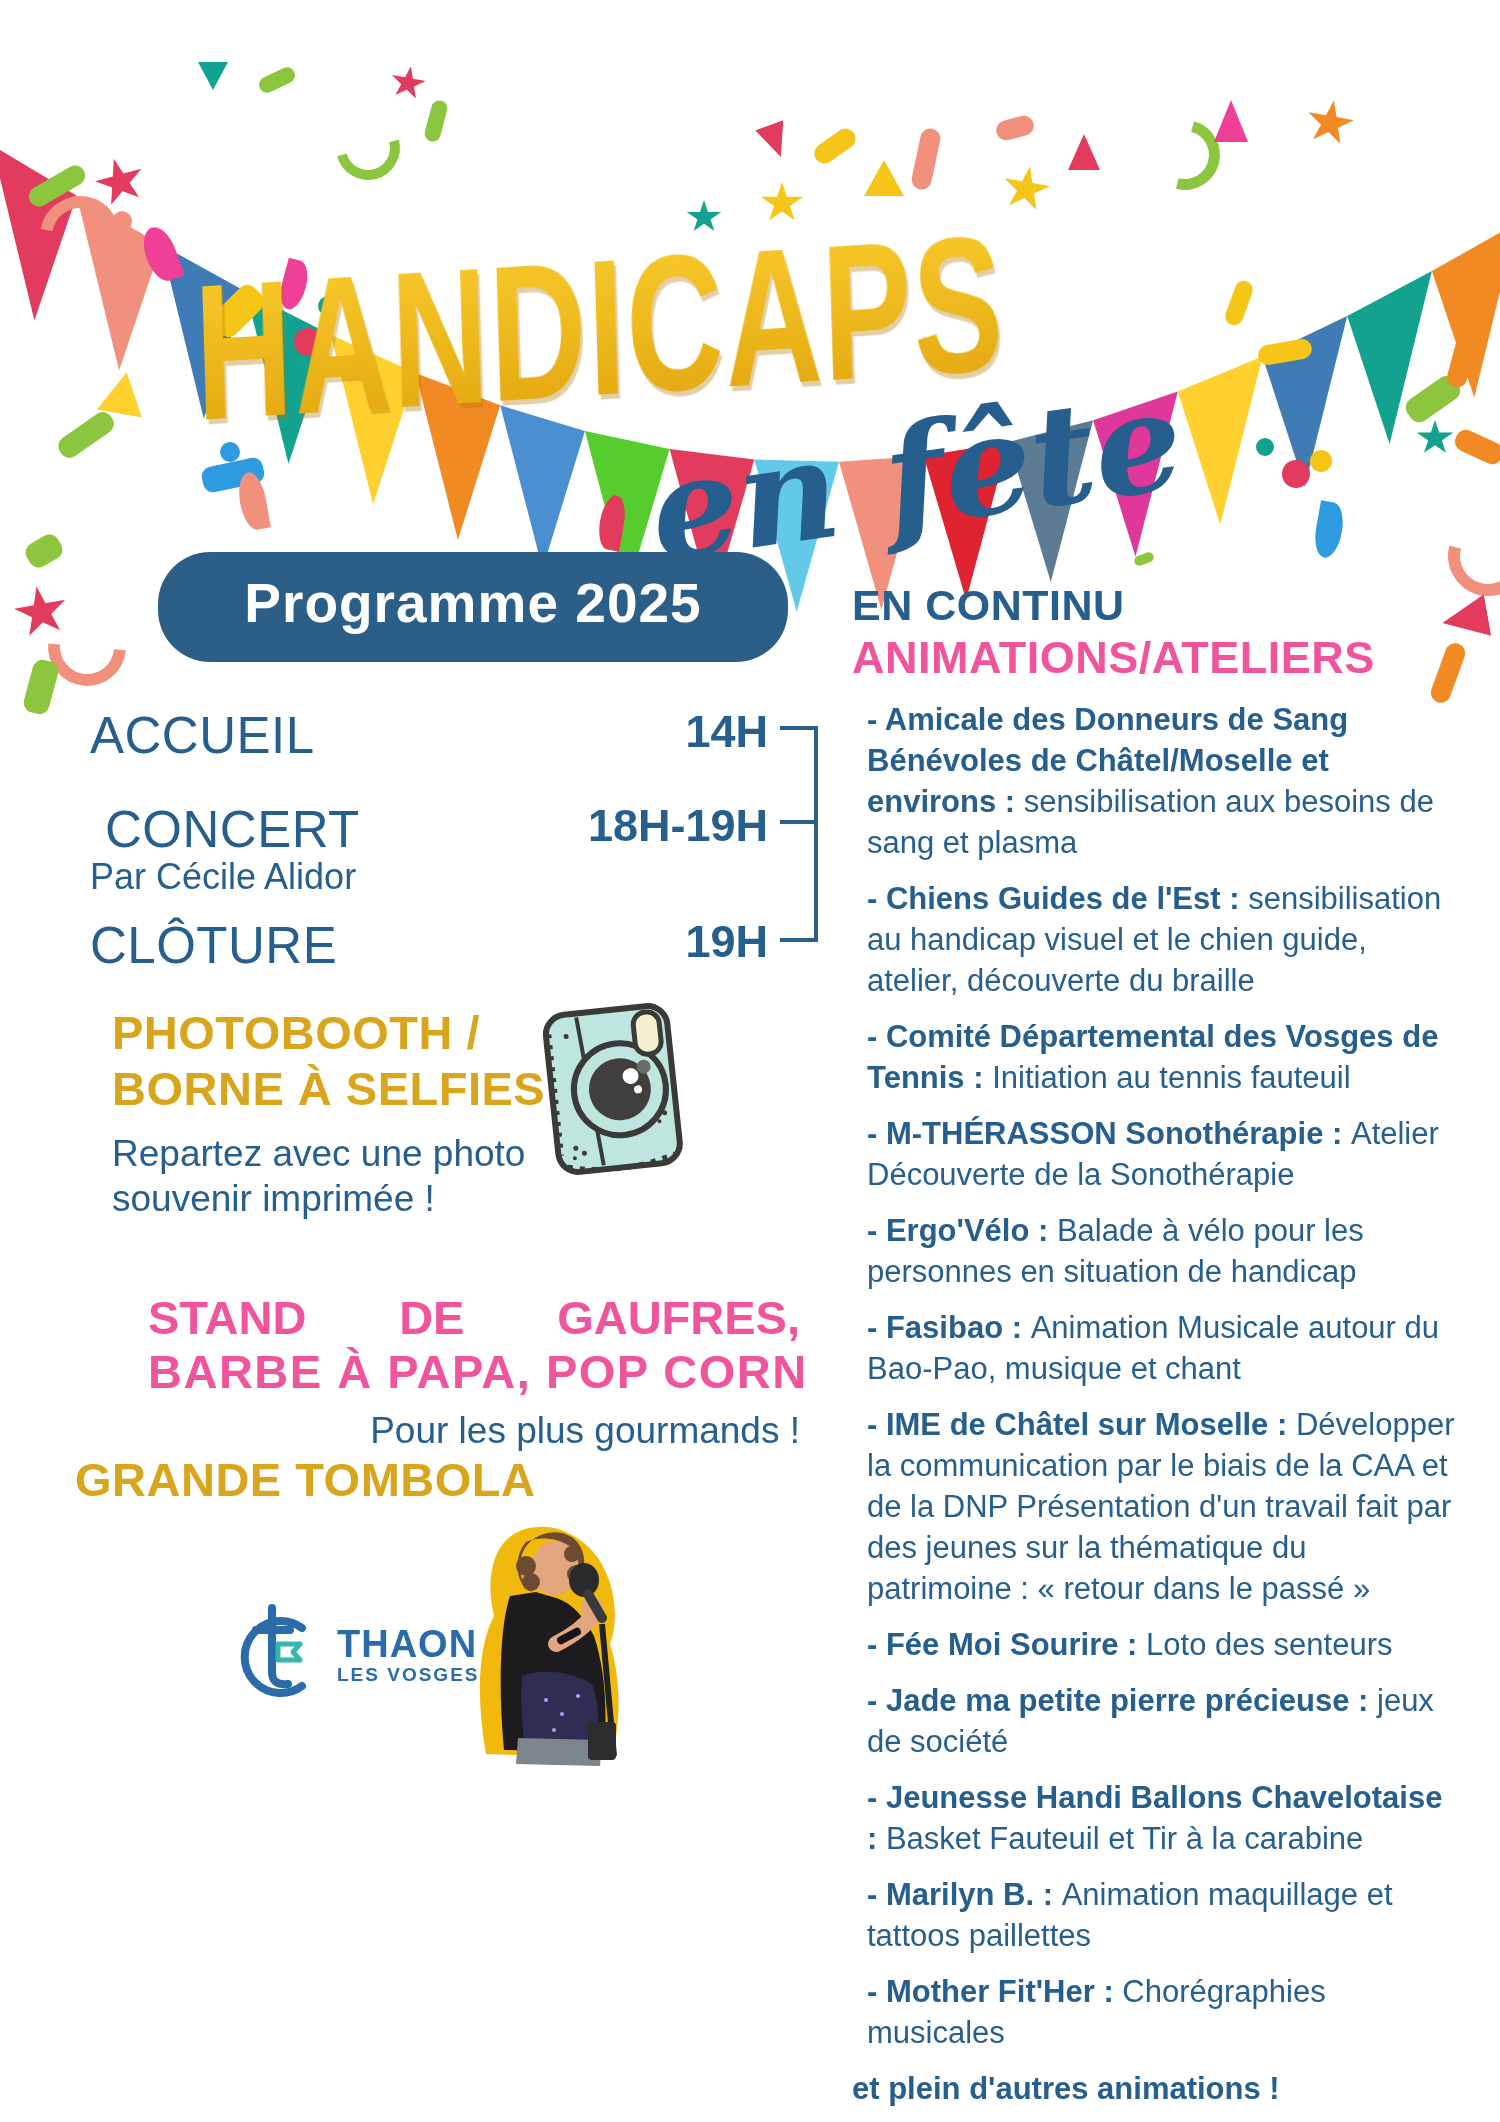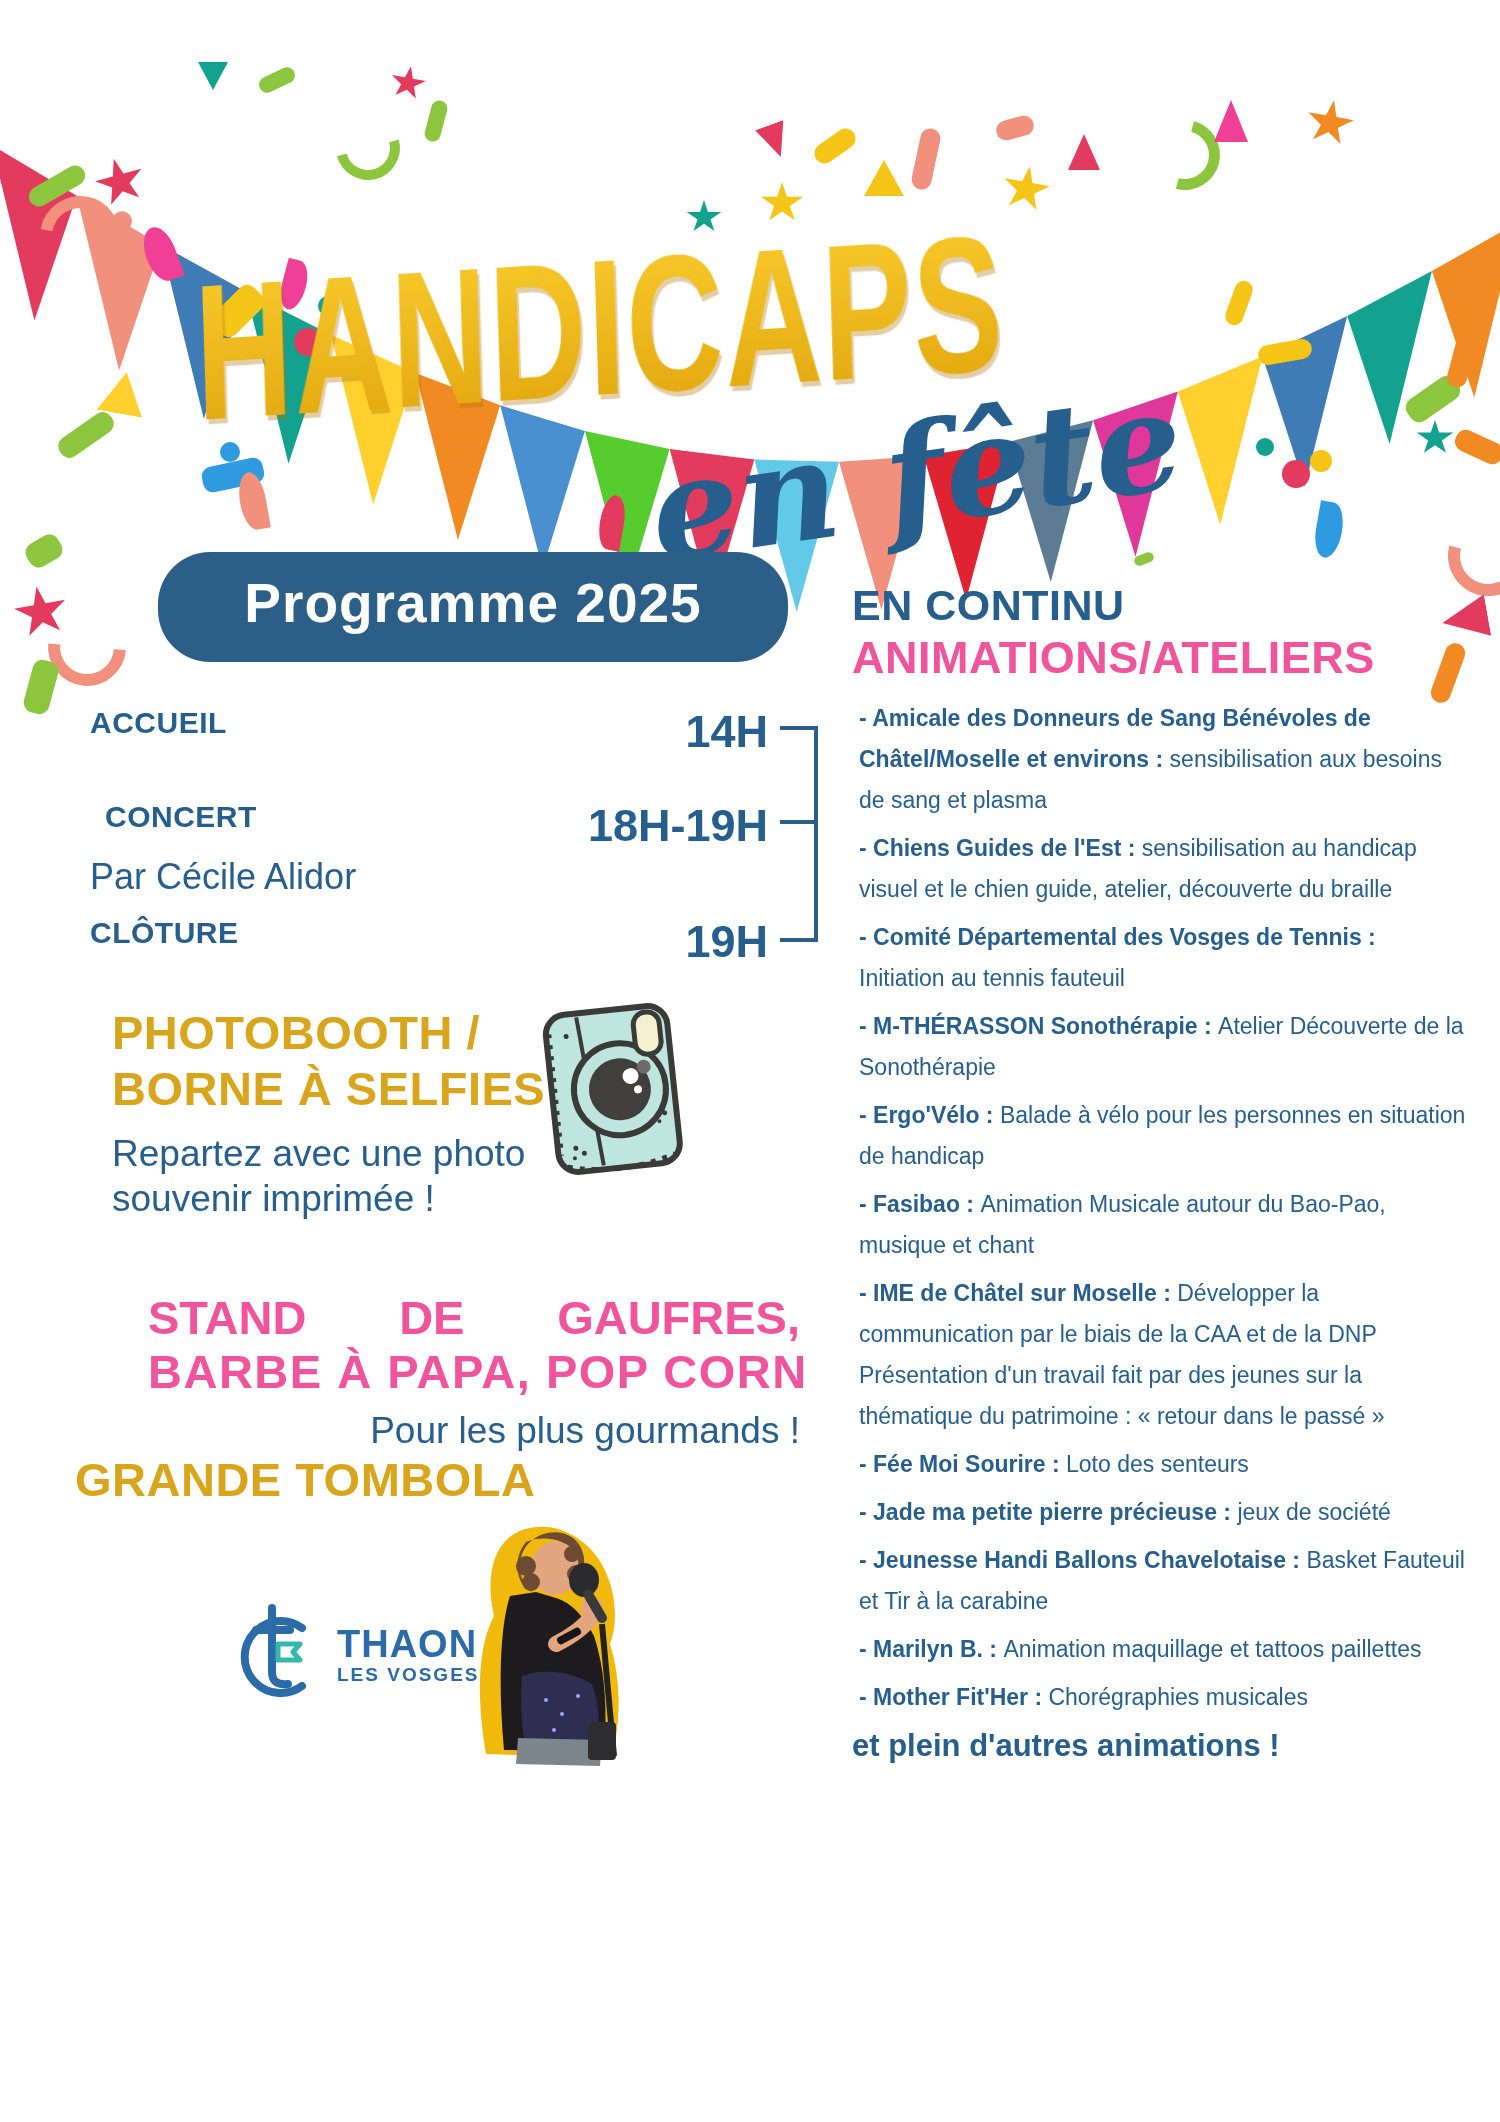--- a/index.html
+++ b/index.html
@@ -31,21 +31,21 @@
     position:absolute;left:640px;top:432px;white-space:nowrap;
     font-family:"DejaVu Serif",serif;font-style:italic;font-weight:700;
     font-size:138px;color:var(--blue);transform:rotate(-8deg);transform-origin:left top;
   }
   .badge{
     position:absolute;left:158px;top:552px;width:630px;height:110px;
     background:var(--pill);border-radius:52px;color:#fff;
     font-size:55px;font-weight:700;text-align:center;line-height:102px;letter-spacing:1px;
   }
   
-  .sched-label{position:absolute;font-size:30px;font-weight:700;color:var(--blue);letter-spacing:.5px;white-space:nowrap;}
+  .sched-label{position:absolute;font-size:51px;font-weight:400;color:var(--blue);letter-spacing:.5px;white-space:nowrap;}
   .sched-time{position:absolute;font-size:45px;font-weight:700;color:var(--blue);text-align:right;white-space:nowrap;}
   .sched-note{position:absolute;font-size:36px;color:var(--blue);white-space:nowrap;}
   .bracket{position:absolute;background:var(--pill);}
   
   .pb-block{position:absolute;left:112px;top:1005px;width:500px;}
   .pb-title{color:var(--gold);font-size:47px;font-weight:700;line-height:56px;letter-spacing:.5px;}
   .pb-desc{color:var(--blue);font-size:37px;line-height:45px;margin-top:14px;}
   .camera-wrap{position:absolute;left:538px;top:998px;width:150px;height:185px;transform:rotate(-6deg);}
   .stand-block{position:absolute;left:148px;top:1292px;width:652px;}
   .stand-l1{display:flex;justify-content:space-between;color:var(--pink);font-weight:700;font-size:47px;line-height:52px;}
@@ -54,21 +54,21 @@
   .tombola{position:absolute;left:75px;top:1452px;color:var(--gold);font-size:47px;font-weight:700;letter-spacing:.5px;white-space:nowrap;}
   .logo{position:absolute;left:228px;top:1600px;display:flex;align-items:center;gap:14px;}
   .logo-text{display:flex;flex-direction:column;}
   .logo-name{color:var(--logo-blue);font-size:38px;font-weight:700;letter-spacing:1px;line-height:40px;}
   .logo-sub{color:var(--logo-blue);font-size:19px;font-weight:700;letter-spacing:2px;line-height:22px;}
   .photo{position:absolute;left:460px;top:1524px;}
   
   .col{position:absolute;left:852px;top:580px;width:622px;color:var(--blue);}
   .col-h1{font-size:43px;font-weight:700;letter-spacing:.5px;line-height:50px;}
   .col-h2{font-size:45px;font-weight:700;color:var(--pink);letter-spacing:.5px;line-height:52px;margin:2px 0 14px 0;}
-  .anim{font-size:23px;line-height:41px;margin:7px;}
+  .anim{font-size:31px;line-height:41px;margin:15px;}
   .anim b{font-weight:700;}
   .col-footer{font-size:31px;line-height:41px;font-weight:700;margin:0;}
 </style>
 </head>
 <body>
 
 <div class="poster" style="--blue: #265e8d; --pill: #2c5f88; --gold: #d8a51c; --pink: #f0549c; --logo-blue: #2b6ca8;">
 
   <svg id="bunting" width="1500" height="720" viewBox="0 0 1500 720">
       <polygon points="-8.0,145.2 76.7,195.7 34.4,320.5" fill="#e23b5e"></polygon>

